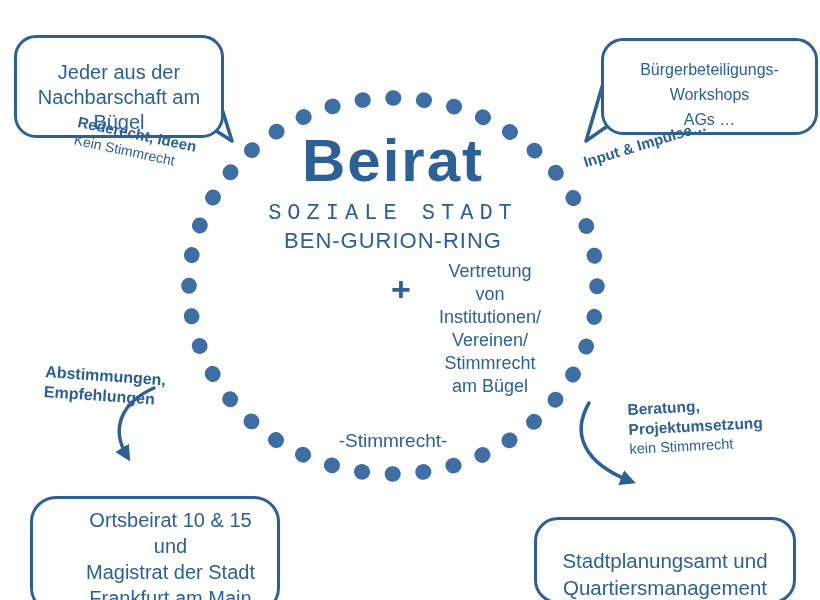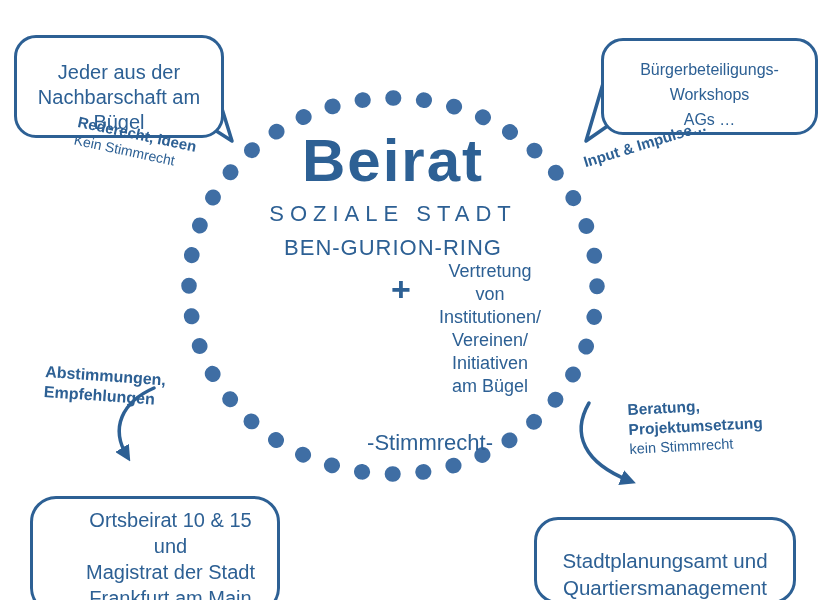--- a/index.html
+++ b/index.html
@@ -20,27 +20,27 @@
     position:absolute; z-index:2; display:flex; align-items:flex-end; justify-content:center;
     text-align:center; background:#ffffff; border:3.5px solid var(--accent); color:var(--accent);margin-top:28px;
   }
   .callout.tl { left:14px;  top:7px;   width:204px; height:97px;  border-radius:22px; font-size:20px;   line-height:25px; }
   .callout.tr { left:601px; top:10px;  width:211px; height:91px;  border-radius:22px; font-size:16px;   line-height:25px; }
   .callout.bl { left:30px;  top:468px; width:213px; height:112px; border-radius:26px; font-size:20px;   line-height:26px;padding-left:31px; }
   .callout.br { left:534px; top:489px; width:256px; height:81px;  border-radius:24px; font-size:20.5px; line-height:27px; }
 
   .circle-title { position:absolute; z-index:2; left:183px; top:126px; width:420px; text-align:center; }
   .t1 { font-size:60px; font-weight:bold; letter-spacing:2px; }
-  .t2 { font-size:22px; letter-spacing:6px; margin-top:6px; }
-  .t3 { font-size:22px; letter-spacing:1px; margin-top:8px; }
+  .t2 { font-size:22px; letter-spacing:6px; margin-top:6px;font-family:Liberation Mono, monospace; }
+  .t3 { font-size:22px; letter-spacing:1px; margin-top:2px; }
 
   .left-col  { position:absolute; z-index:2; left:208px; top:260px; width:190px; text-align:center; font-size:18px; line-height:23px; }
   .plus      { position:absolute; z-index:2; left:385px; top:270px; width:32px;  text-align:center; font-size:34px; font-weight:bold; }
   .right-col { position:absolute; z-index:2; left:401px; top:260px; width:178px; text-align:center; font-size:18px; line-height:23px; }
-  .stimmrecht{ position:absolute; z-index:2; left:293px; top:430px; width:200px; text-align:right; font-size:22px; }
+  .stimmrecht{ position:absolute; z-index:2; left:293px; top:430px; width:200px; text-align:center; font-size:19px; }
 
   .ann { position:absolute; z-index:2; }
   .ann .b { font-weight:bold; font-size:15px; line-height:19px; }
   .ann .r { font-size:14px; line-height:18px; }
   .ann.a-tl { left:80px;  top:112px; transform:rotate(12deg);  transform-origin:0 0; }
   .ann.a-tr { left:581px; top:153px; transform:rotate(-17deg); transform-origin:0 0; }
   .ann.a-bl { left:46px;  top:362px; transform:rotate(4deg);   transform-origin:0 0; }
   .ann.a-bl .b { font-size:16px; line-height:20px; }
   .ann.a-br { left:627px; top:400px; transform:rotate(-3deg);  transform-origin:0 0; }
   .ann.a-br .b { font-size:15.5px; line-height:20px; }
@@ -71,21 +71,21 @@
     <div class="t1">Beirat</div>
     <div class="t2">SOZIALE STADT</div>
     <div class="t3">BEN-GURION-RING</div>
   </div>
 
   <div class="plus">+</div>
   <div class="right-col pre">Vertretung
 von
 Institutionen/
 Vereinen/
-Initiativen
+Stimmrecht
 am Bügel</div>
   <div class="stimmrecht">-Stimmrecht-</div>
 
   <div class="callout tl">
     <span class="pre">Jeder aus der
 Nachbarschaft am
 Bügel</span>
   </div>
   <div class="callout tr">
     <span class="pre">Bürgerbeteiligungs-

